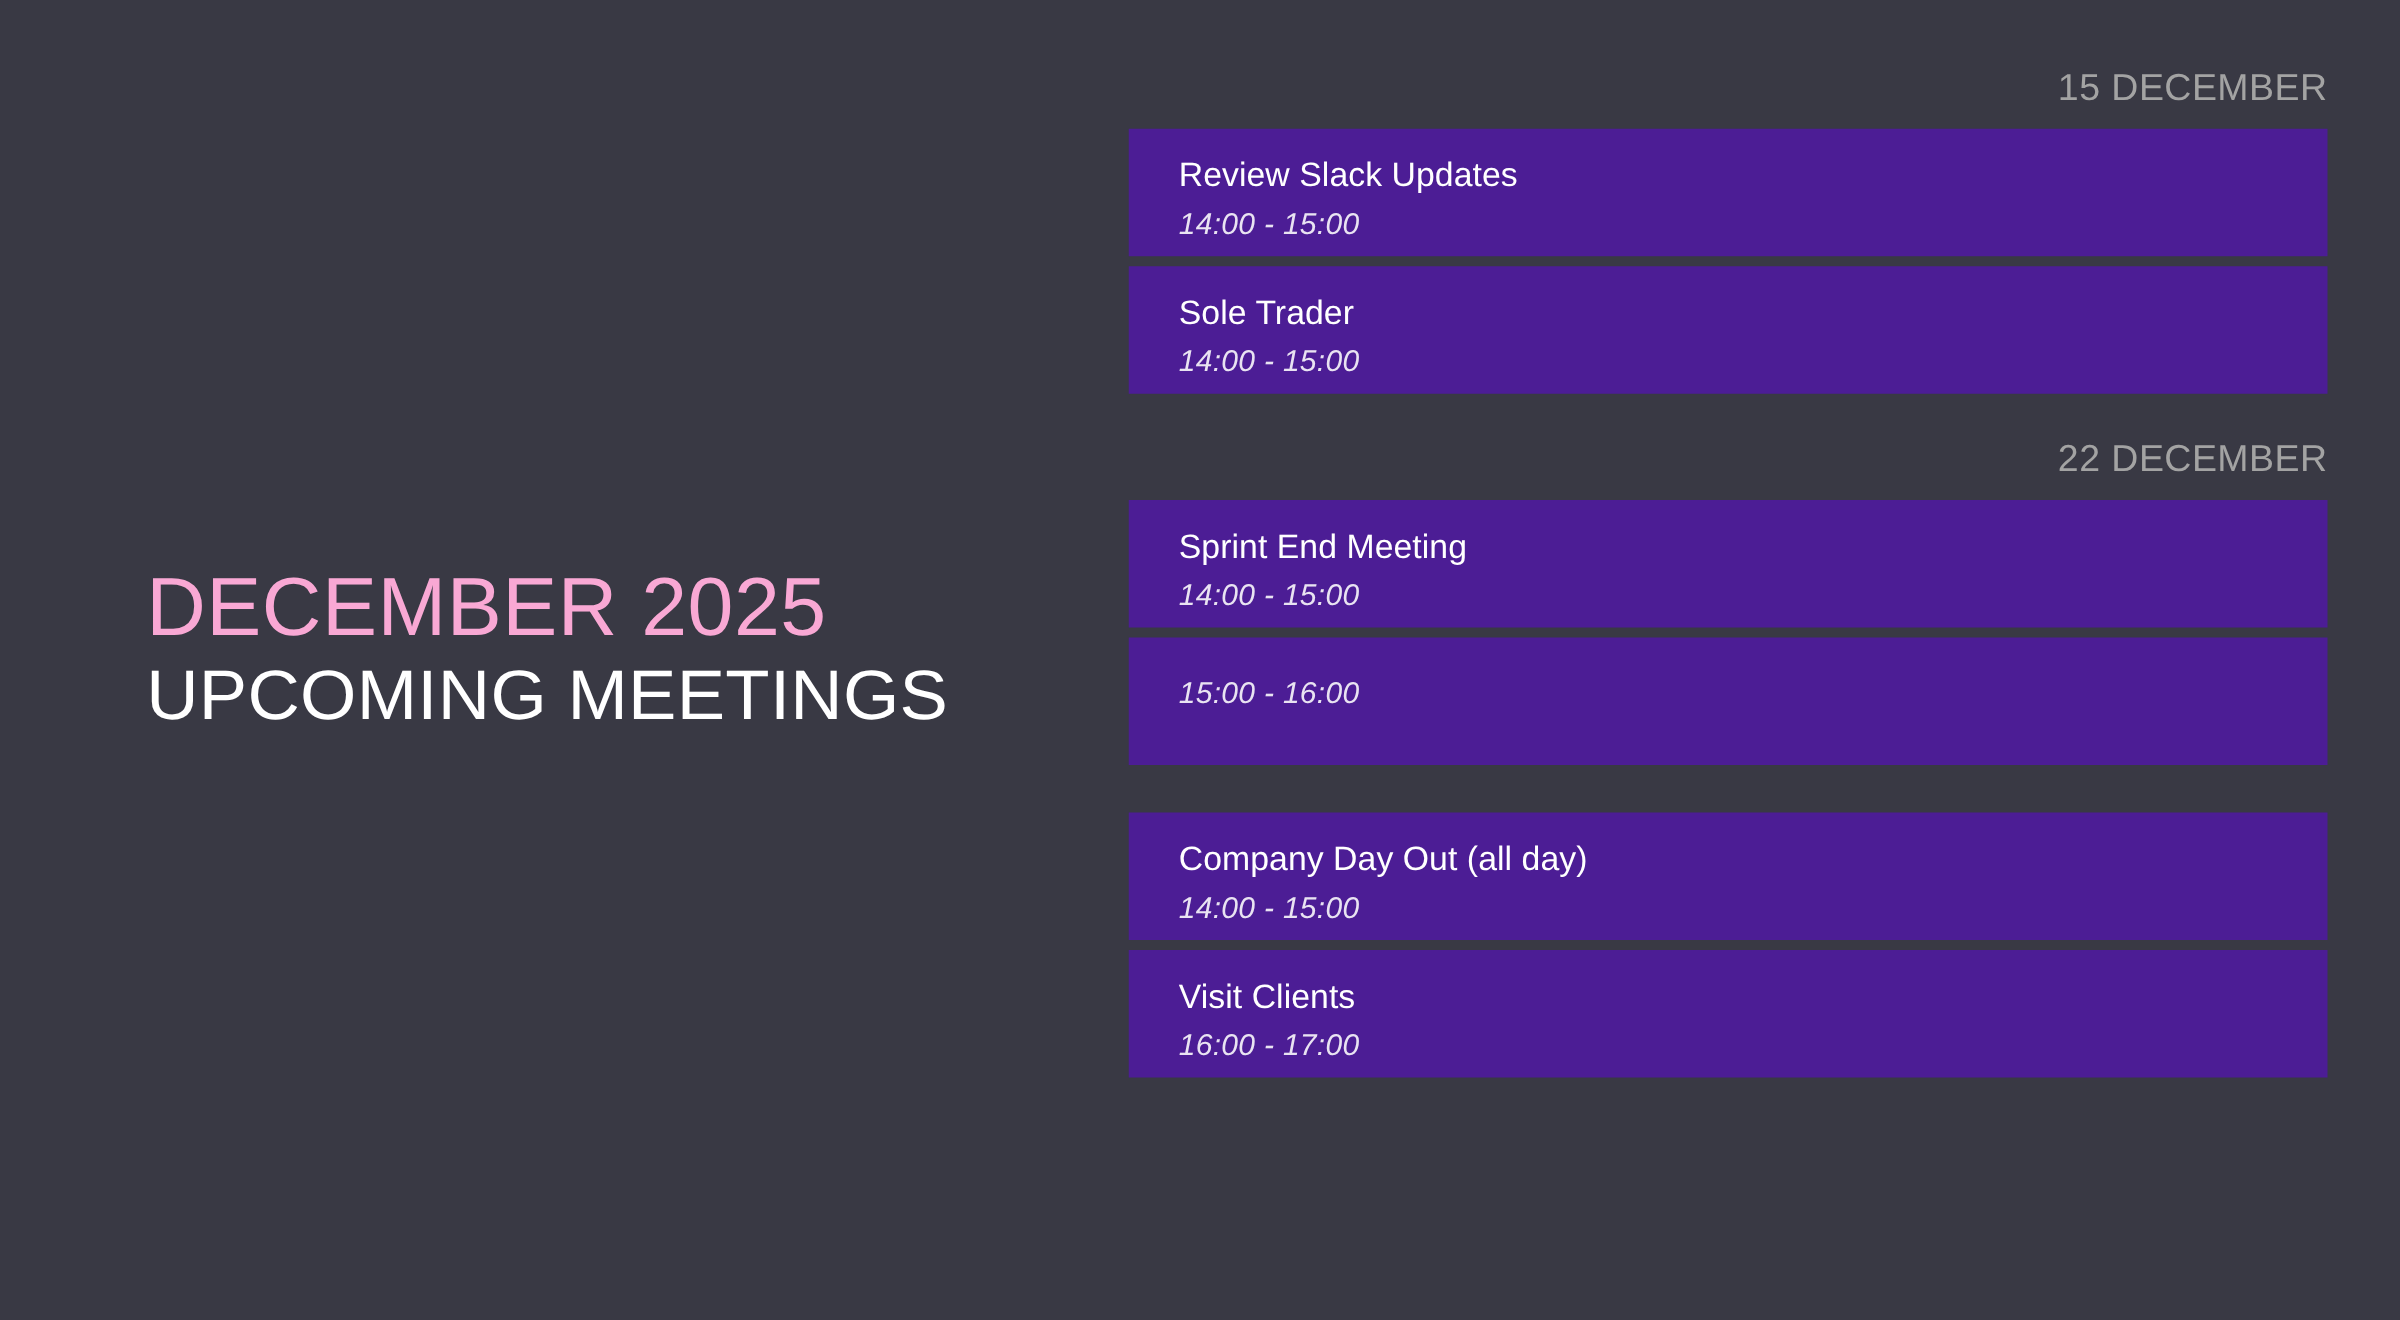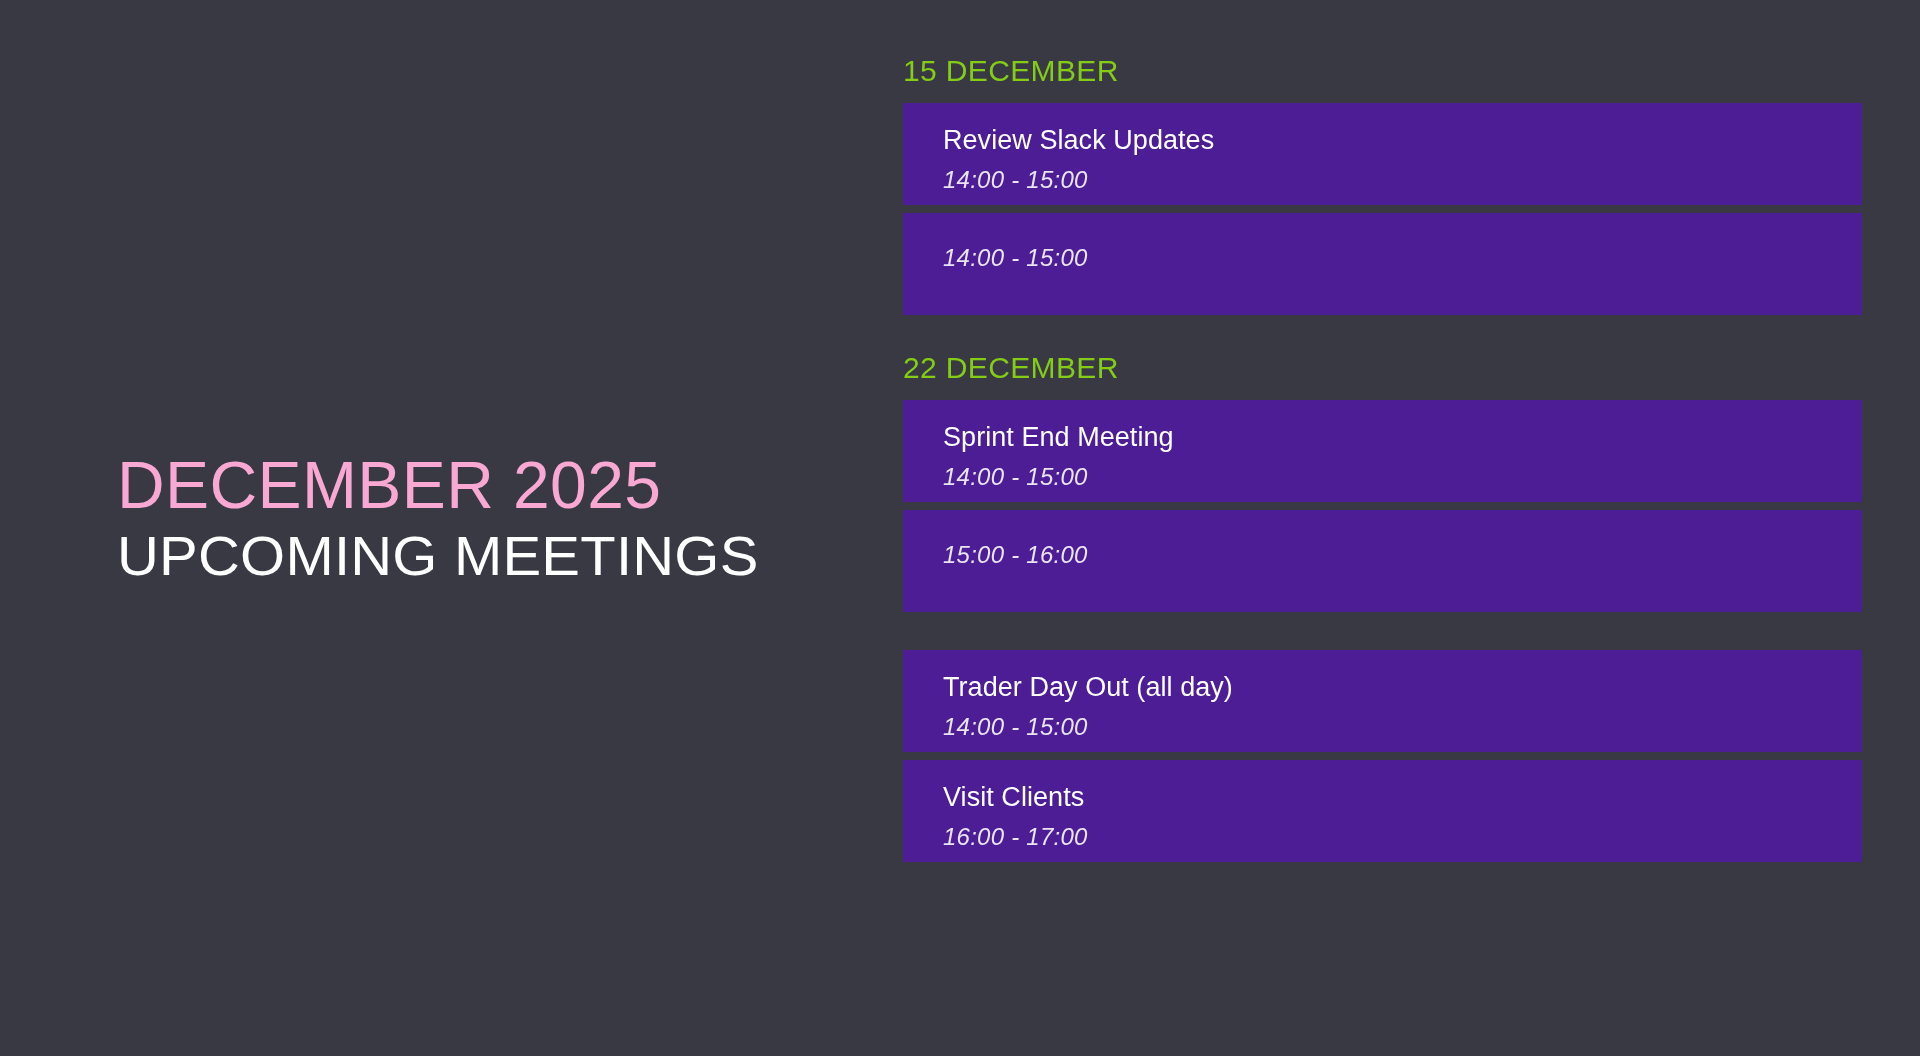--- a/index.html
+++ b/index.html
@@ -63,21 +63,22 @@
     left: 903px;
     top: 56px;
     width: 959px;
   }
 
   .day-group { width: 100%; }
 
   .day-group + .day-group { margin-top: 38px; }
 
   .day-header {
-    color: #84cc16;
+    text-align: right;
+    color: #a3a3a3;
     font-size: 30px;
     font-weight: 300;
     letter-spacing: 0.012em;
     text-transform: uppercase;
     line-height: 1;
     padding-bottom: 17px;
     white-space: nowrap;
   }
 
   .event-list { display: block; }
@@ -125,40 +126,41 @@
 
   <div class="agenda" id="agenda-root">
       <div class="day-group">
         <div class="day-header">15 DECEMBER</div>
         <div class="event-list">
           <div class="event-card">
             <div class="event-title">Review Slack Updates</div>
             <div class="event-time">14:00 - 15:00</div>
           </div>
           <div class="event-card">
+            <div class="event-title">Sole Trader</div>
             <div class="event-time">14:00 - 15:00</div>
           </div>
         </div>
       </div>
       <div class="day-group">
         <div class="day-header">22 DECEMBER</div>
         <div class="event-list">
           <div class="event-card">
             <div class="event-title">Sprint End Meeting</div>
             <div class="event-time">14:00 - 15:00</div>
           </div>
           <div class="event-card">
             <div class="event-time">15:00 - 16:00</div>
           </div>
         </div>
       </div>
       <div class="day-group">
         <div class="event-list">
           <div class="event-card">
-            <div class="event-title">Trader Day Out (all day)</div>
+            <div class="event-title">Company Day Out (all day)</div>
             <div class="event-time">14:00 - 15:00</div>
           </div>
           <div class="event-card">
             <div class="event-title">Visit Clients</div>
             <div class="event-time">16:00 - 17:00</div>
           </div>
         </div>
       </div>
     </div>
 

